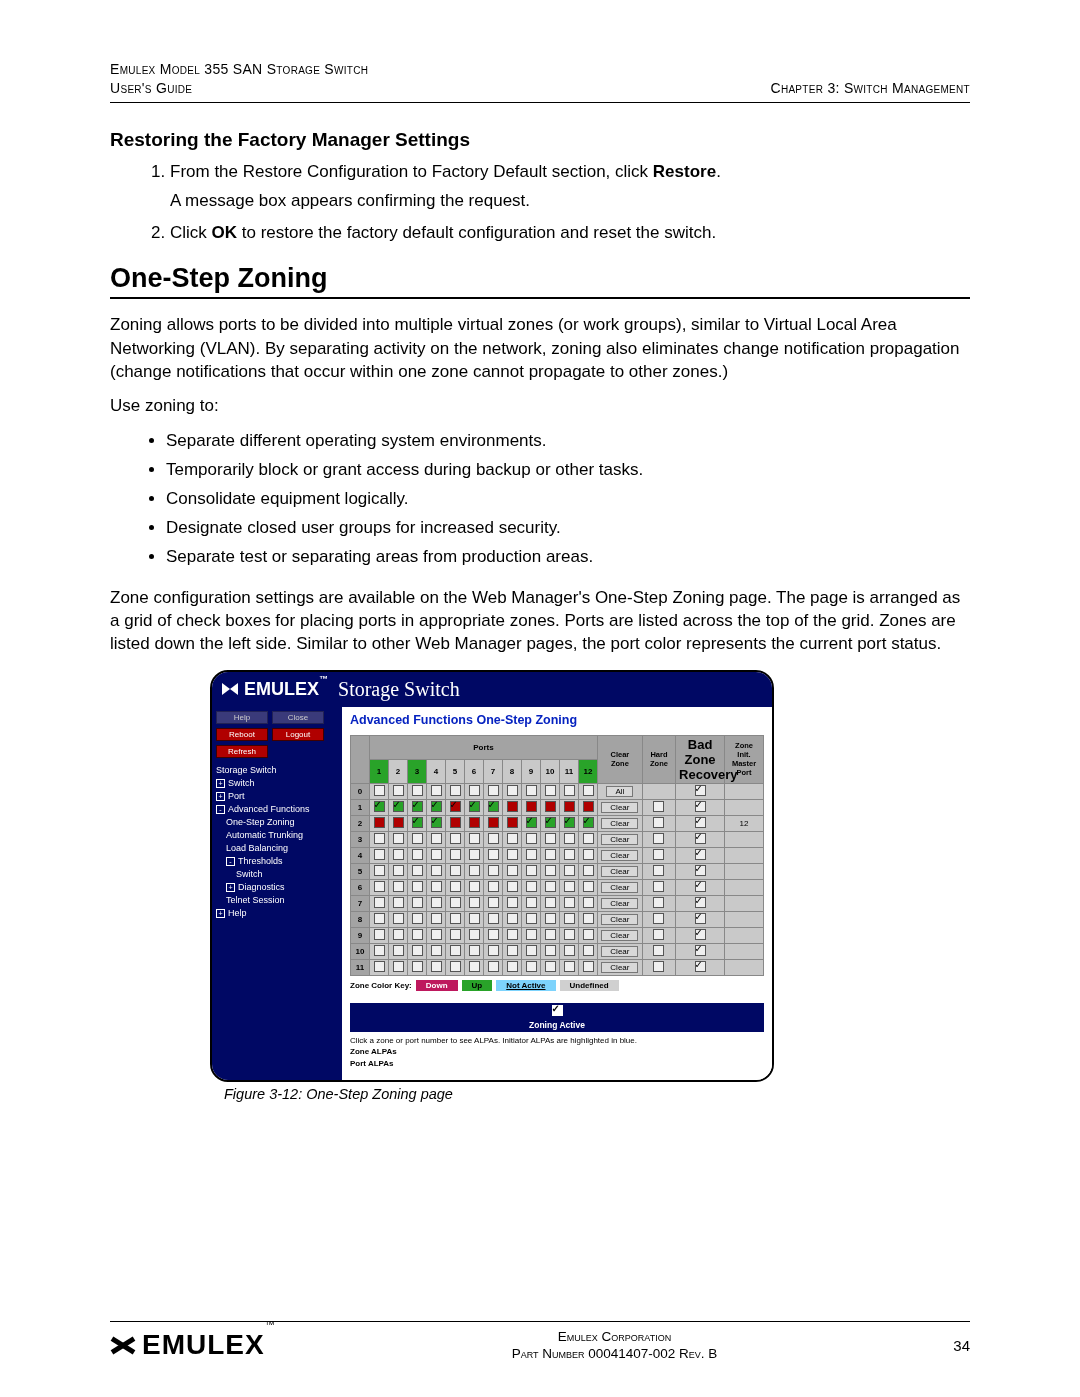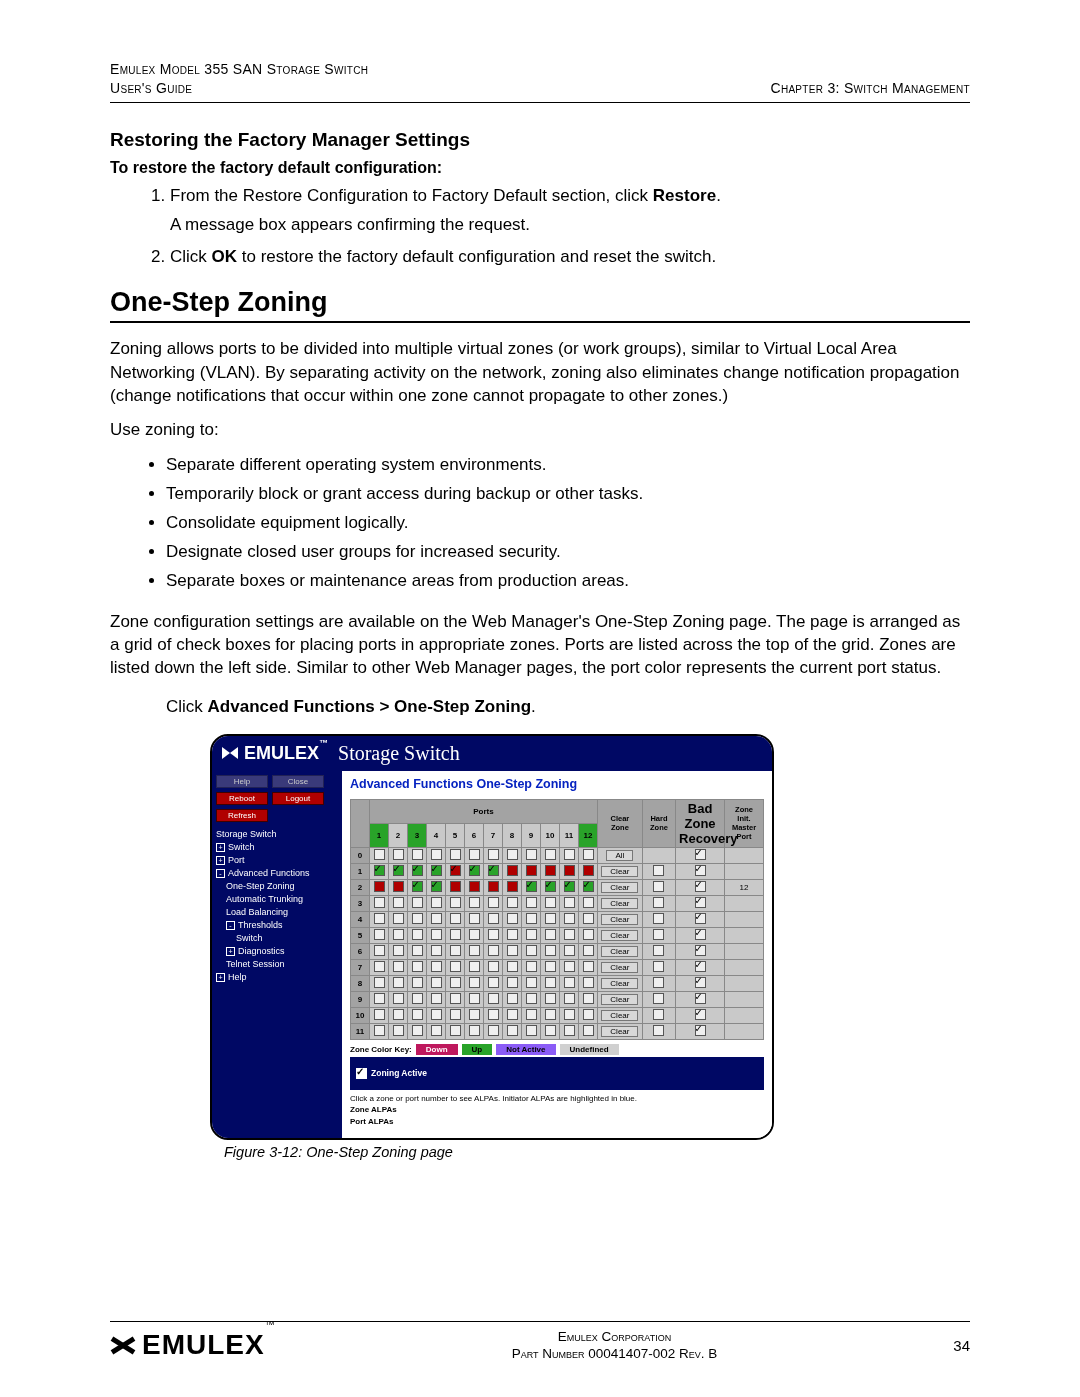--- a/index.html
+++ b/index.html
@@ -125,24 +125,24 @@
   td.btncell { background:#c9c9c9; }
   .mini-btn {
     display:inline-block; background:#d8d8d8; border:1px solid #777;
     font-size:8px; padding:0 8px;
   }
 
   .colorkey { margin-top:4px; font-size:8px; font-weight:bold; display:flex; align-items:center; gap:4px; flex-wrap:wrap;}
   .chip { display:inline-block; padding:1px 10px; color:#000; font-size:8px; }
   .chip.down { background:#be185d; color:#fff;}
   .chip.up { background:#29a329; }
-  .chip.na { background:#8b5cf6; }
+  .chip.na { background:#7dd3fc;text-decoration:underline; }
   .chip.ud { background:#d0d0d0; }
 
-  .za-bar { background:#000864; color:#fff; font-size:8.5px; font-weight:bold; padding:11px 6px; margin-top:2px; display:flex; align-items:center; gap:4px;}
+  .za-bar { background:#000864; color:#fff; font-size:8.5px; font-weight:bold; padding:2px 6px; margin-top:12px; display:flex; align-items:center; gap:4px;flex-direction:column;}
   .za-bar .cb { border-color:#fff; background:#fff;}
   .hint { font-size:8px; margin-top:4px; }
   .alpas { font-size:8px; font-weight:bold; margin-top:2px; line-height:1.3;}
 
   .fig-cap { font-style: italic; font-size: 14.5px; margin: 4px 0 0 14px; }
 
   
   .footer {
     position:absolute; left:0; right:0; bottom:34px;
     padding: 0 110px;
@@ -178,47 +178,43 @@
       <div>User's Guide</div>
     </div>
     <div class="hdr-right">
       <div>&nbsp;</div>
       <div>Chapter 3: Switch Management</div>
     </div>
   </div>
   <hr class="rule">
 
   <h3 class="sub">Restoring the Factory Manager Settings</h3>
-  <p class="bold-lead">To restore the factory default configuration:</p>
   <ol class="steps">
     <li>
       <span>From the Restore Configuration to Factory Default section, click </span><b>Restore</b><span>.</span>
       <span class="cont">A message box appears confirming the request.</span>
     </li>
     <li>
       <span>Click </span><b>OK</b><span> to restore the factory default configuration and reset the switch.</span>
     </li>
   </ol>
 
   <h2 class="section">One-Step Zoning</h2>
   <hr class="thick">
 
   <p class="body">Zoning allows ports to be divided into multiple virtual zones (or work groups), similar to Virtual Local Area Networking (VLAN). By separating activity on the network, zoning also eliminates change notification propagation (change notifications that occur within one zone cannot propagate to other zones.)</p>
   <p class="body">Use zoning to:</p>
   <ul class="bullets">
     <li>Separate different operating system environments.</li>
     <li>Temporarily block or grant access during backup or other tasks.</li>
     <li>Consolidate equipment logically.</li>
     <li>Designate closed user groups for increased security.</li>
-    <li>Separate boxes or maintenance areas from production areas.</li>
+    <li>Separate test or separating areas from production areas.</li>
   </ul>
   <p class="body">Zone configuration settings are available on the Web Manager's One-Step Zoning page. The page is arranged as a grid of check boxes for placing ports in appropriate zones. Ports are listed across the top of the grid. Zones are listed down the left side. Similar to other Web Manager pages, the port color represents the current port status.</p>
-  <p class="indent-instr">
-    <span>Click </span><b>Advanced Functions &gt; One-Step Zoning</b><span>.</span>
-  </p>
 
   <div class="fig-wrap">
     <div class="fig-frame">
       <div class="app-titlebar">
         <span style="display:inline-block;width:16px;height:12px;position:relative;">
           <span style="position:absolute;left:0;top:0;border-top:6px solid transparent;border-bottom:6px solid transparent;border-left:8px solid #fff;"></span>
           <span style="position:absolute;right:0;top:0;border-top:6px solid transparent;border-bottom:6px solid transparent;border-right:8px solid #fff;"></span>
         </span>
         <span><span>EMULEX</span><span class="tm">™</span></span>
         <span class="ss">Storage Switch</span>

